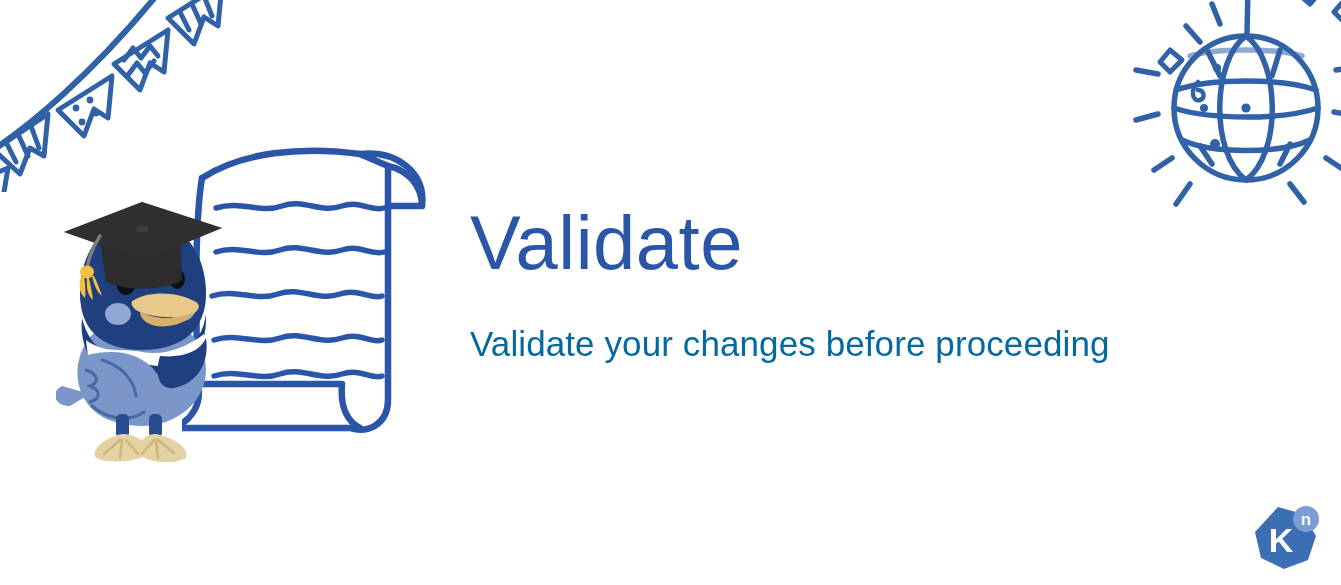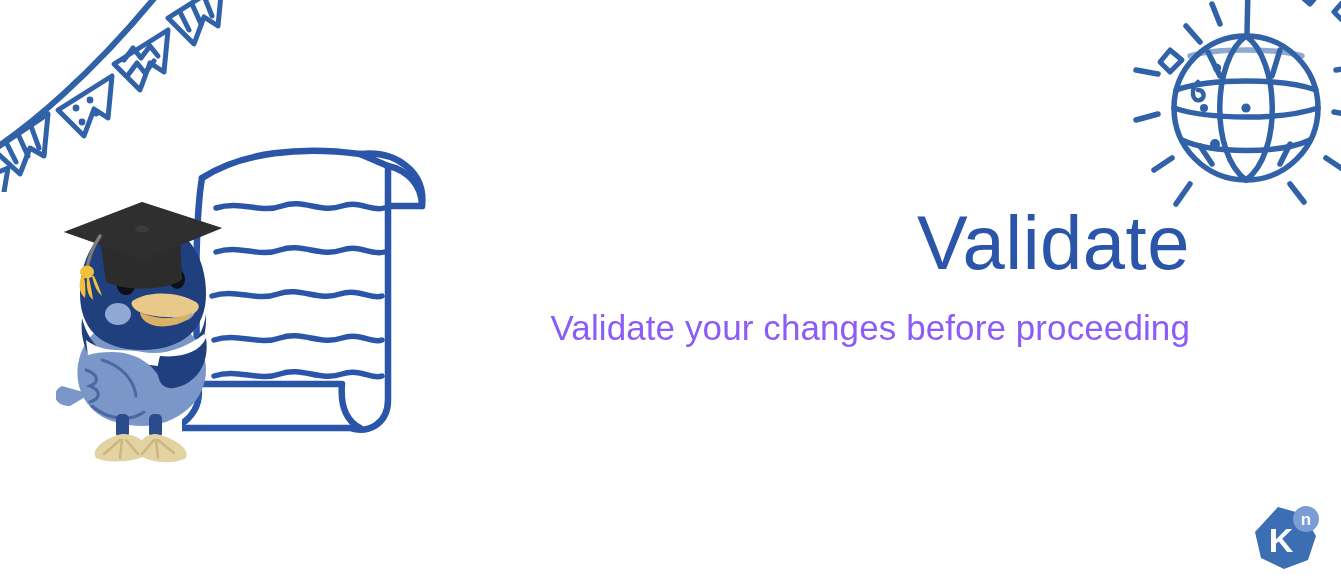--- a/index.html
+++ b/index.html
@@ -31,41 +31,41 @@
   #discoball-art { left: 1120px; top: -14px;  width: 250px; height: 245px; }
   #scroll-art    { left: 182px;  top: 132px;  width: 280px; height: 320px; }
   #bird-art      { left: 56px;   top: 188px;  width: 170px; height: 285px; }
 
   
   #text-block {
     position: absolute;
     left: 470px;
     top: 205px;
     width: 720px;
-    text-align: right;
+    text-align: left;
   }
 
   #page-title {
     font-family: "Liberation Sans", sans-serif;
     font-size: 76px;
     line-height: 1.0;
     font-weight: 400;
     letter-spacing: 0.5px;
     color: #2b55a8;
     white-space: nowrap;
   }
 
   #page-subtitle {
-    margin-top: 28px;
+    margin-top: 44px;
     font-family: "Liberation Sans", sans-serif;
     font-size: 35px;
     line-height: 1.1;
     font-weight: 400;
     letter-spacing: 0.1px;
-    color: #8b5cf6;
+    color: #0369a1;
     white-space: nowrap;
   }
 
   
   #brand-logo {
     position: absolute;
     left: 1252px;
     top: 505px;
     width: 68px;
     height: 66px;

